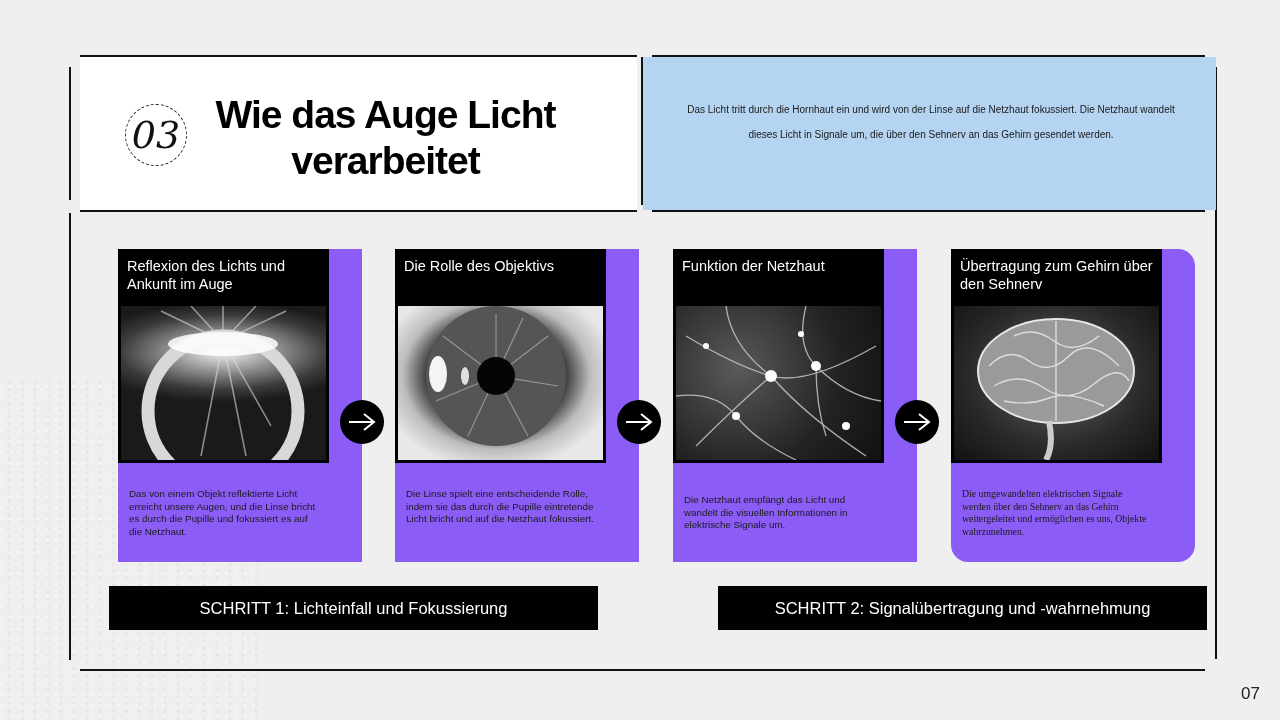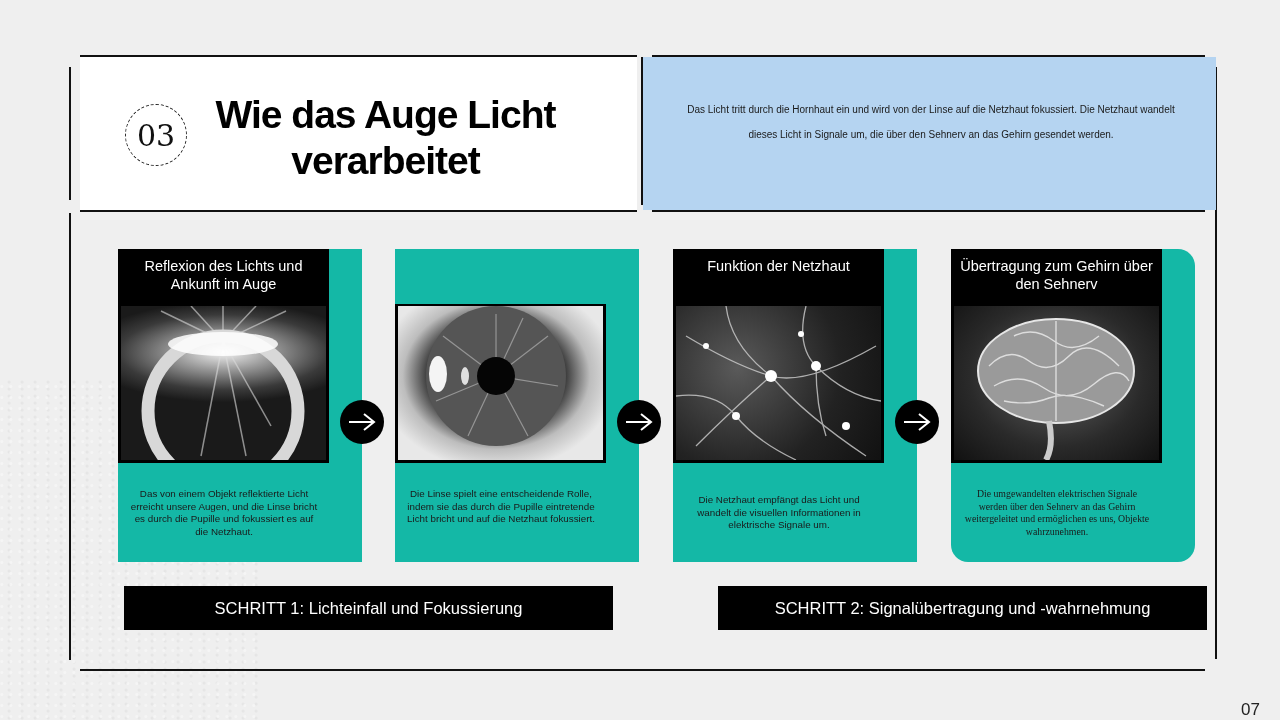--- a/index.html
+++ b/index.html
@@ -19,38 +19,39 @@
   .line { position:absolute; background:#111; }
 
   .title-box {
     position:absolute; left:80px; top:57px; width:557px; height:153px;
     background:#ffffff;
   }
   .badge {
     position:absolute; left:125px; top:104px; width:62px; height:62px;
     border:1.5px dashed #222; border-radius:50%;
     display:flex; align-items:center; justify-content:center;
-    font-family:"DejaVu Serif","Liberation Serif", serif; font-size:30px; color:#111;
+    font-family:"DejaVu Serif","Liberation Serif", serif; font-size:38px; color:#111;
     box-sizing:border-box;
+    font-style:italic;
   }
   .title {
     position:absolute; left:198px; top:92px; width:375px;
     text-align:center; font-weight:bold; font-size:39px; line-height:46px;
     letter-spacing:-1px; color:#000;
   }
   .desc-box {
     position:absolute; left:643px; top:57px; width:573px; height:153px;
     background:#b5d4f1;
   }
   .desc {
     position:absolute; left:676px; top:98px; width:510px;
     font-size:10px; line-height:24.5px; color:#1a1a1a;text-align:center;
   }
 
-  .card { position:absolute; top:249px; width:244px; height:313px; background:#14b8a6;text-align:center; }
+  .card { position:absolute; top:249px; width:244px; height:313px; background:#8b5cf6; }
   .card-head {
     position:absolute; left:0; top:0; width:211px; height:56px; background:#000;
     color:#fff; font-size:14.5px; line-height:18px; padding:8px 9px; box-sizing:border-box;
   }
   .card-img {
     position:absolute; left:0; top:55px; width:211px; height:159px; background:#000;
     overflow:hidden;
   }
   .card-img .inner { position:absolute; left:3px; top:2px; width:205px; height:154px; overflow:hidden; }
   .card-text {
@@ -59,21 +60,21 @@
   }
   .arrow {
     position:absolute; top:400px; width:44px; height:44px; border-radius:50%;
     background:#000; display:flex; align-items:center; justify-content:center;
   }
   .step {
     position:absolute; top:586px; height:44px; background:#000; color:#fff;
     display:flex; align-items:center; justify-content:center;
     font-size:16.5px;
   }
-  .page-num { position:absolute; left:1241px; top:684px; font-size:17px; color:#222;margin-top:16px; }
+  .page-num { position:absolute; left:1241px; top:684px; font-size:17px; color:#222; }
 </style>
 </head>
 <body>
 
 <div class="texture"></div>
 
 <div class="line" style="left:80px;top:55px;width:557px;height:2px;"></div>
 <div class="line" style="left:652px;top:55px;width:553px;height:2px;"></div>
 <div class="line" style="left:69px;top:67px;width:2px;height:133px;"></div>
 <div class="line" style="left:69px;top:213px;width:2px;height:447px;"></div>
@@ -112,20 +113,21 @@
   <div class="card-text" style="top:239px;">Das von einem Objekt reflektierte Licht erreicht unsere Augen, und die Linse bricht es durch die Pupille und fokussiert es auf die Netzhaut.</div>
 </div>
 
 <div class="arrow" style="left:340px;">
   <svg width="30" height="20" viewBox="0 0 30 20">
       <path d="M2 10 H27 M17 2 L27 10 L17 18" stroke="#fff" stroke-width="2" fill="none"></path>
     </svg>
 </div>
 
 <div class="card" style="left:395px;">
+  <div class="card-head">Die Rolle des Objektivs</div>
   <div class="card-img">
     <div class="inner" style="background:radial-gradient(ellipse 120px 95px at 48% 45%, #6a6a6a 0%, #2a2a2a 55%, #bdbdbd 78%, #e8e8e8 100%);">
       <svg width="205" height="154" viewBox="0 0 205 154">
         <circle cx="98" cy="70" r="70" fill="#555"></circle>
         <g stroke="#b0b0b0" stroke-width="1.2" opacity="0.7">
           <line x1="98" y1="70" x2="98" y2="8"></line>
             <line x1="98" y1="70" x2="150" y2="30"></line>
           <line x1="98" y1="70" x2="160" y2="80"></line>
             <line x1="98" y1="70" x2="130" y2="130"></line>
           <line x1="98" y1="70" x2="70" y2="130"></line>
@@ -194,20 +196,20 @@
             <path d="M102 15 L102 115"></path>
           <path d="M50 95 Q75 100 95 92 T150 100"></path>
         </g>
         <path d="M95 115 Q100 140 92 154" stroke="#ccc" stroke-width="6" fill="none"></path>
       </svg>
     </div>
   </div>
   <div class="card-text" style="top:239px;font-family:Liberation Serif, serif;">Die umgewandelten elektrischen Signale werden über den Sehnerv an das Gehirn weitergeleitet und ermöglichen es uns, Objekte wahrzunehmen.</div>
 </div>
 
-<div class="step" style="left:124px;width:489px;">
+<div class="step" style="left:109px;width:489px;">
   <span>SCHRITT 1: Lichteinfall und Fokussierung</span>
 </div>
 <div class="step" style="left:673px;width:489px;margin-left:45px;">
   <span>SCHRITT 2: Signalübertragung und -wahrnehmung</span>
 </div>
 
 <div class="page-num">07</div>
 
 </body></html>

